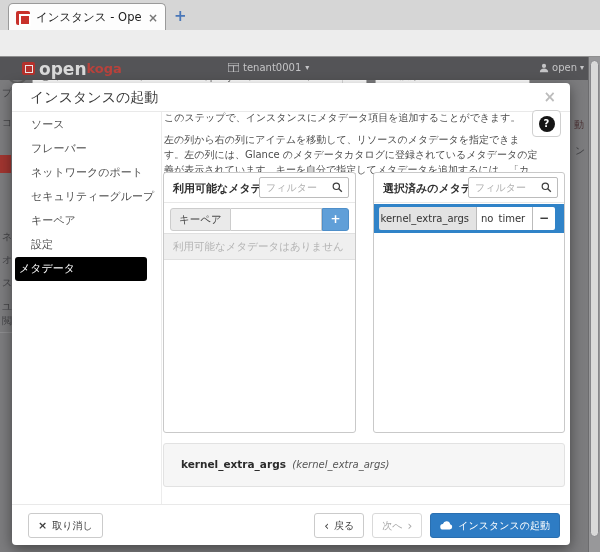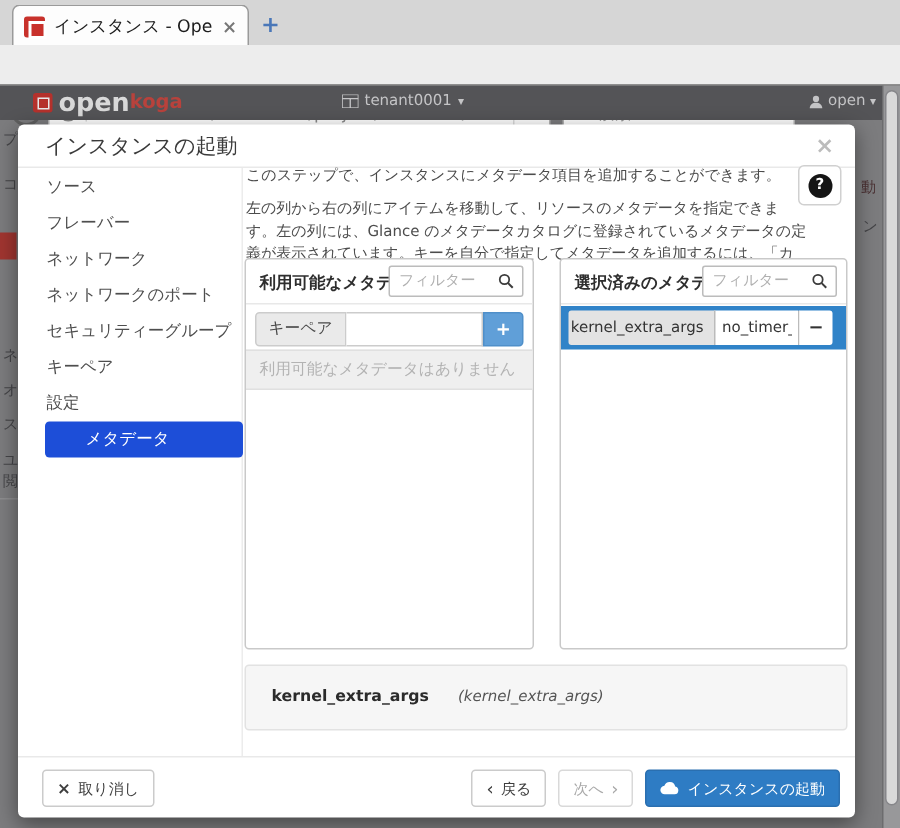--- a/index.html
+++ b/index.html
@@ -70,22 +70,22 @@
   
   .modal { position:absolute; left:12px; top:83px; width:558px; height:462px; background:#fff;
            border-radius:4px; box-shadow:0 4px 14px rgba(0,0,0,.45); }
   .m-head { position:absolute; left:0; top:0; width:100%; height:29px; border-bottom:1px solid #e9e9e9; }
   .m-title { position:absolute; left:18px; top:6px; font-size:14px; color:#3a3a3a; }
   .m-close { position:absolute; right:14px; top:5px; font-size:15px; font-weight:bold; color:#bcbcbc; }
   .m-vsep { position:absolute; left:149px; top:29px; width:1px; height:392px; background:#ececec; }
 
   .steps { position:absolute; left:0; top:30px; width:149px; }
   .step { height:24px; line-height:24px; padding-left:19px; font-size:11px; color:#4e4e4e; }
-  .step.active { background:#1d4ed8; color:#fff; border-radius:3px; margin-left:18px;
-                 width:132px; padding-left:27px; }
+  .step.active { background:#000000; color:#fff; border-radius:3px; margin-left:3px;
+                 width:132px; padding-left:4px; }
 
   .desc { position:absolute; left:152px; top:27px; width:374px; font-size:10px; line-height:1.5; color:#4c4c4c; }
   .desc p + p { margin-top:7px; }
   .help-btn { position:absolute; left:520px; top:27px; width:29px; height:27px; background:#fff;
               border:1px solid #d0d0d0; border-radius:4px; display:flex; align-items:center; justify-content:center; }
   .help-circle { width:16px; height:16px; border-radius:50%; background:#151515; color:#fff;
                  font-size:10px; font-weight:bold; text-align:center; line-height:16px; }
 
   .col { position:absolute; top:89px; height:261px; background:#fff; border:1px solid #c9c9c9; border-radius:3px; }
   .col-av { left:151px; width:193px; }
@@ -116,21 +116,21 @@
              white-space:nowrap; overflow:hidden; }
   .sel-val { width:56px; height:23px; border:none; border-left:1px solid #bbb; font-size:10px;
              padding:0 4px; color:#333; font-family:inherit; outline:none; flex:none; }
   .sel-remove { width:23px; height:23px; background:#fff; border-left:1px solid #bbb;
                 border-radius:0 2px 2px 0; text-align:center; line-height:23px; font-weight:bold;
                 font-size:12px; color:#333; flex:none; }
 
   .detail-panel { position:absolute; left:151px; top:360px; width:402px; height:44px; background:#f6f6f6;
                   border:1px solid #e2e2e2; border-radius:3px; padding:14px 0 0 17px; font-size:10.5px; }
   .detail-name { font-weight:bold; color:#2b2b2b; }
-  .detail-ann { font-style:italic; color:#555; font-size:10px; margin-left:16px; }
+  .detail-ann { font-style:italic; color:#555; font-size:10px; margin-left:3px; }
 
   .m-footer { position:absolute; left:0; top:421px; width:100%; height:41px; border-top:1px solid #e9e9e9; }
   .btn { display:inline-flex; align-items:center; gap:5px; height:25px; padding:0 9px; font-size:10px;
          color:#3e3e3e; background:#fff; border:1px solid #cbcbcb; border-radius:3px; font-family:inherit; }
   .btn-cancel { position:absolute; left:16px; top:8px; }
   .btn-group { position:absolute; right:10px; top:8px; display:flex; gap:8px; }
   .btn-next { color:#a9a9a9; border-color:#d9d9d9;text-align:right; }
   .btn-launch { background:#2e7cc4; border-color:#2a6fb0; color:#fff; }
   .x-ic { font-weight:bold; font-size:11px; }
   .chev { font-size:12px; line-height:1; }
@@ -215,21 +215,20 @@
 <div class="modal">
   <div class="m-head">
     <span class="m-title">インスタンスの起動</span>
     <span class="m-close">×</span>
   </div>
   <div class="m-vsep"></div>
 
   <div class="steps">
     <div class="step">ソース</div>
     <div class="step">フレーバー</div>
-    <div class="step">ネットワーク</div>
     <div class="step">ネットワークのポート</div>
     <div class="step">セキュリティーグループ</div>
     <div class="step">キーペア</div>
     <div class="step">設定</div>
     <div class="step active">メタデータ</div>
   </div>
 
   <div class="desc">
     <p>このステップで、インスタンスにメタデータ項目を追加することができます。</p>
     <p>左の列から右の列にアイテムを移動して、リソースのメタデータを指定できます。左の列には、Glance のメタデータカタログに登録されているメタデータの定義が表示されています。キーを自分で指定してメタデータを追加するには、「カスタム」オプションを使用してください。</p>

